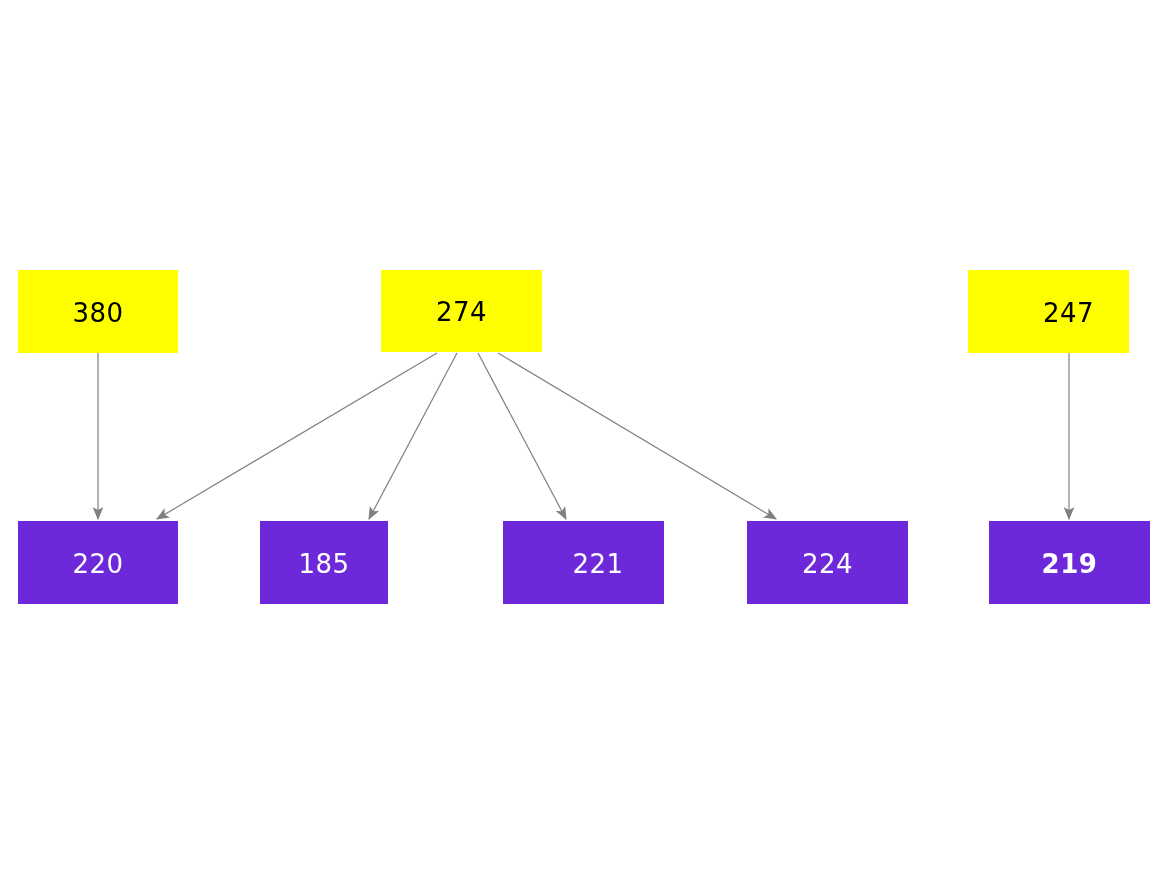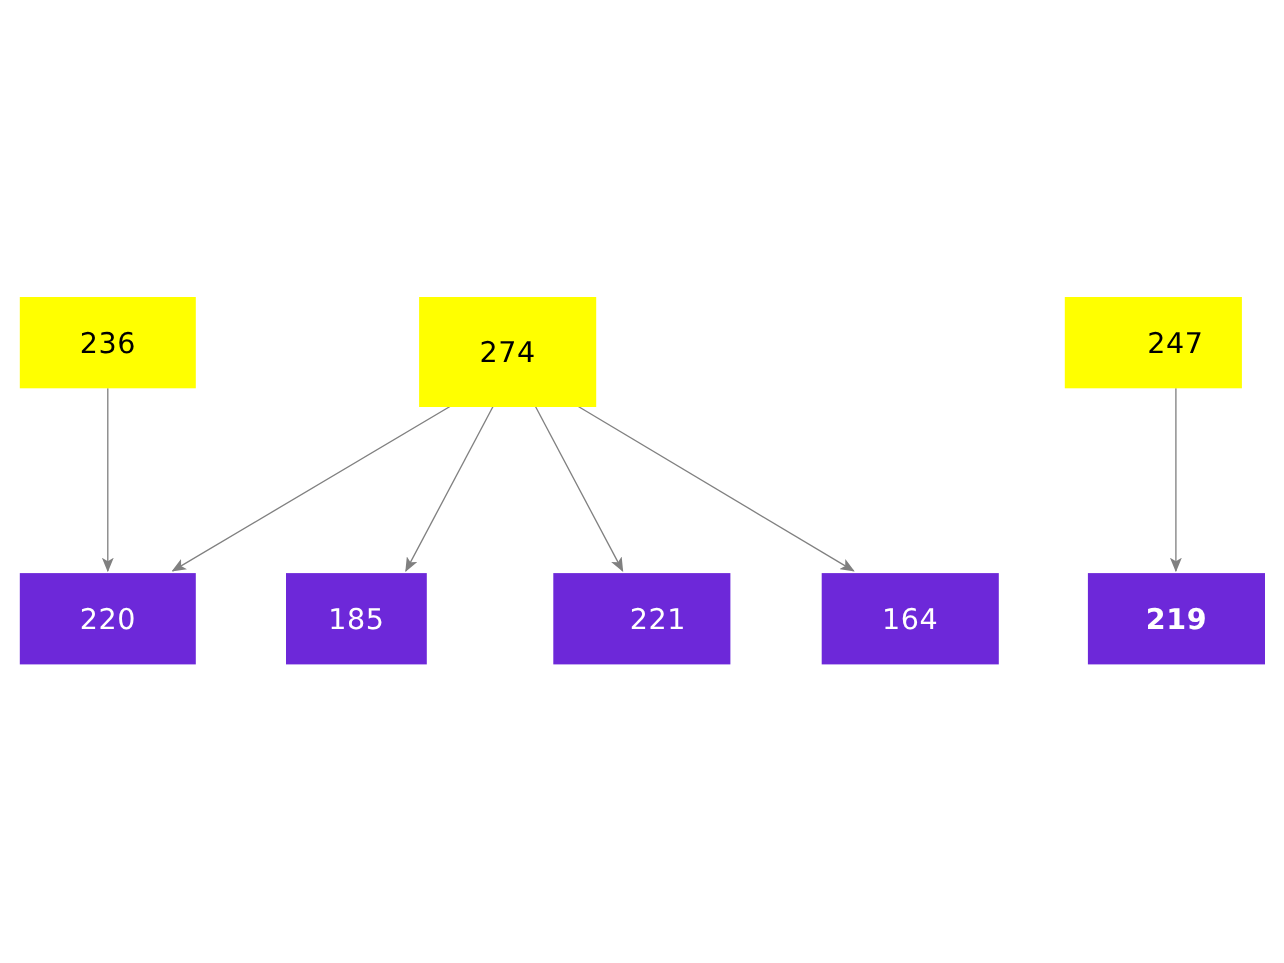--- a/index.html
+++ b/index.html
@@ -69,38 +69,38 @@
         <line x1="437" y1="353" x2="157" y2="519" stroke="#808080" stroke-width="1.2" marker-end="url(#arrowhead)"></line>
         <line x1="457" y1="353" x2="369" y2="519" stroke="#808080" stroke-width="1.2" marker-end="url(#arrowhead)"></line>
         <line x1="478" y1="353" x2="566" y2="519" stroke="#808080" stroke-width="1.2" marker-end="url(#arrowhead)"></line>
         <line x1="498" y1="353" x2="776" y2="519" stroke="#808080" stroke-width="1.2" marker-end="url(#arrowhead)"></line>
         <line x1="1069" y1="353" x2="1069" y2="519" stroke="#808080" stroke-width="1.2" marker-end="url(#arrowhead)"></line>
       </g>
   </svg>
 
   <div id="nodes-group">
       <div class="node node-parent" style="left: 18px; top: 270px; width: 160px; height: 83px;">
-        <span class="node-label">236</span>
+        <span class="node-label">380</span>
       </div>
-      <div class="node node-parent" style="left: 381px; top: 270px; width: 161px; height: 100px;">
+      <div class="node node-parent" style="left: 381px; top: 270px; width: 161px; height: 82px;">
         <span class="node-label">274</span>
       </div>
       <div class="node node-parent" style="left: 968px; top: 270px; width: 161px; height: 83px; padding-left: 40px;">
         <span class="node-label">247</span>
       </div>
       <div class="node node-child" style="left: 18px; top: 521px; width: 160px; height: 83px;">
         <span class="node-label">220</span>
       </div>
       <div class="node node-child" style="left: 260px; top: 521px; width: 128px; height: 83px;">
         <span class="node-label">185</span>
       </div>
       <div class="node node-child" style="left: 503px; top: 521px; width: 161px; height: 83px; padding-left: 29px;">
         <span class="node-label">221</span>
       </div>
       <div class="node node-child" style="left: 747px; top: 521px; width: 161px; height: 83px;">
-        <span class="node-label">164</span>
+        <span class="node-label">224</span>
       </div>
       <div class="node node-child" style="left: 989px; top: 521px; width: 161px; height: 83px; font-weight: bold;">
         <span class="node-label">219</span>
       </div>
     </div>
 
 </div>
 
 </body></html>

